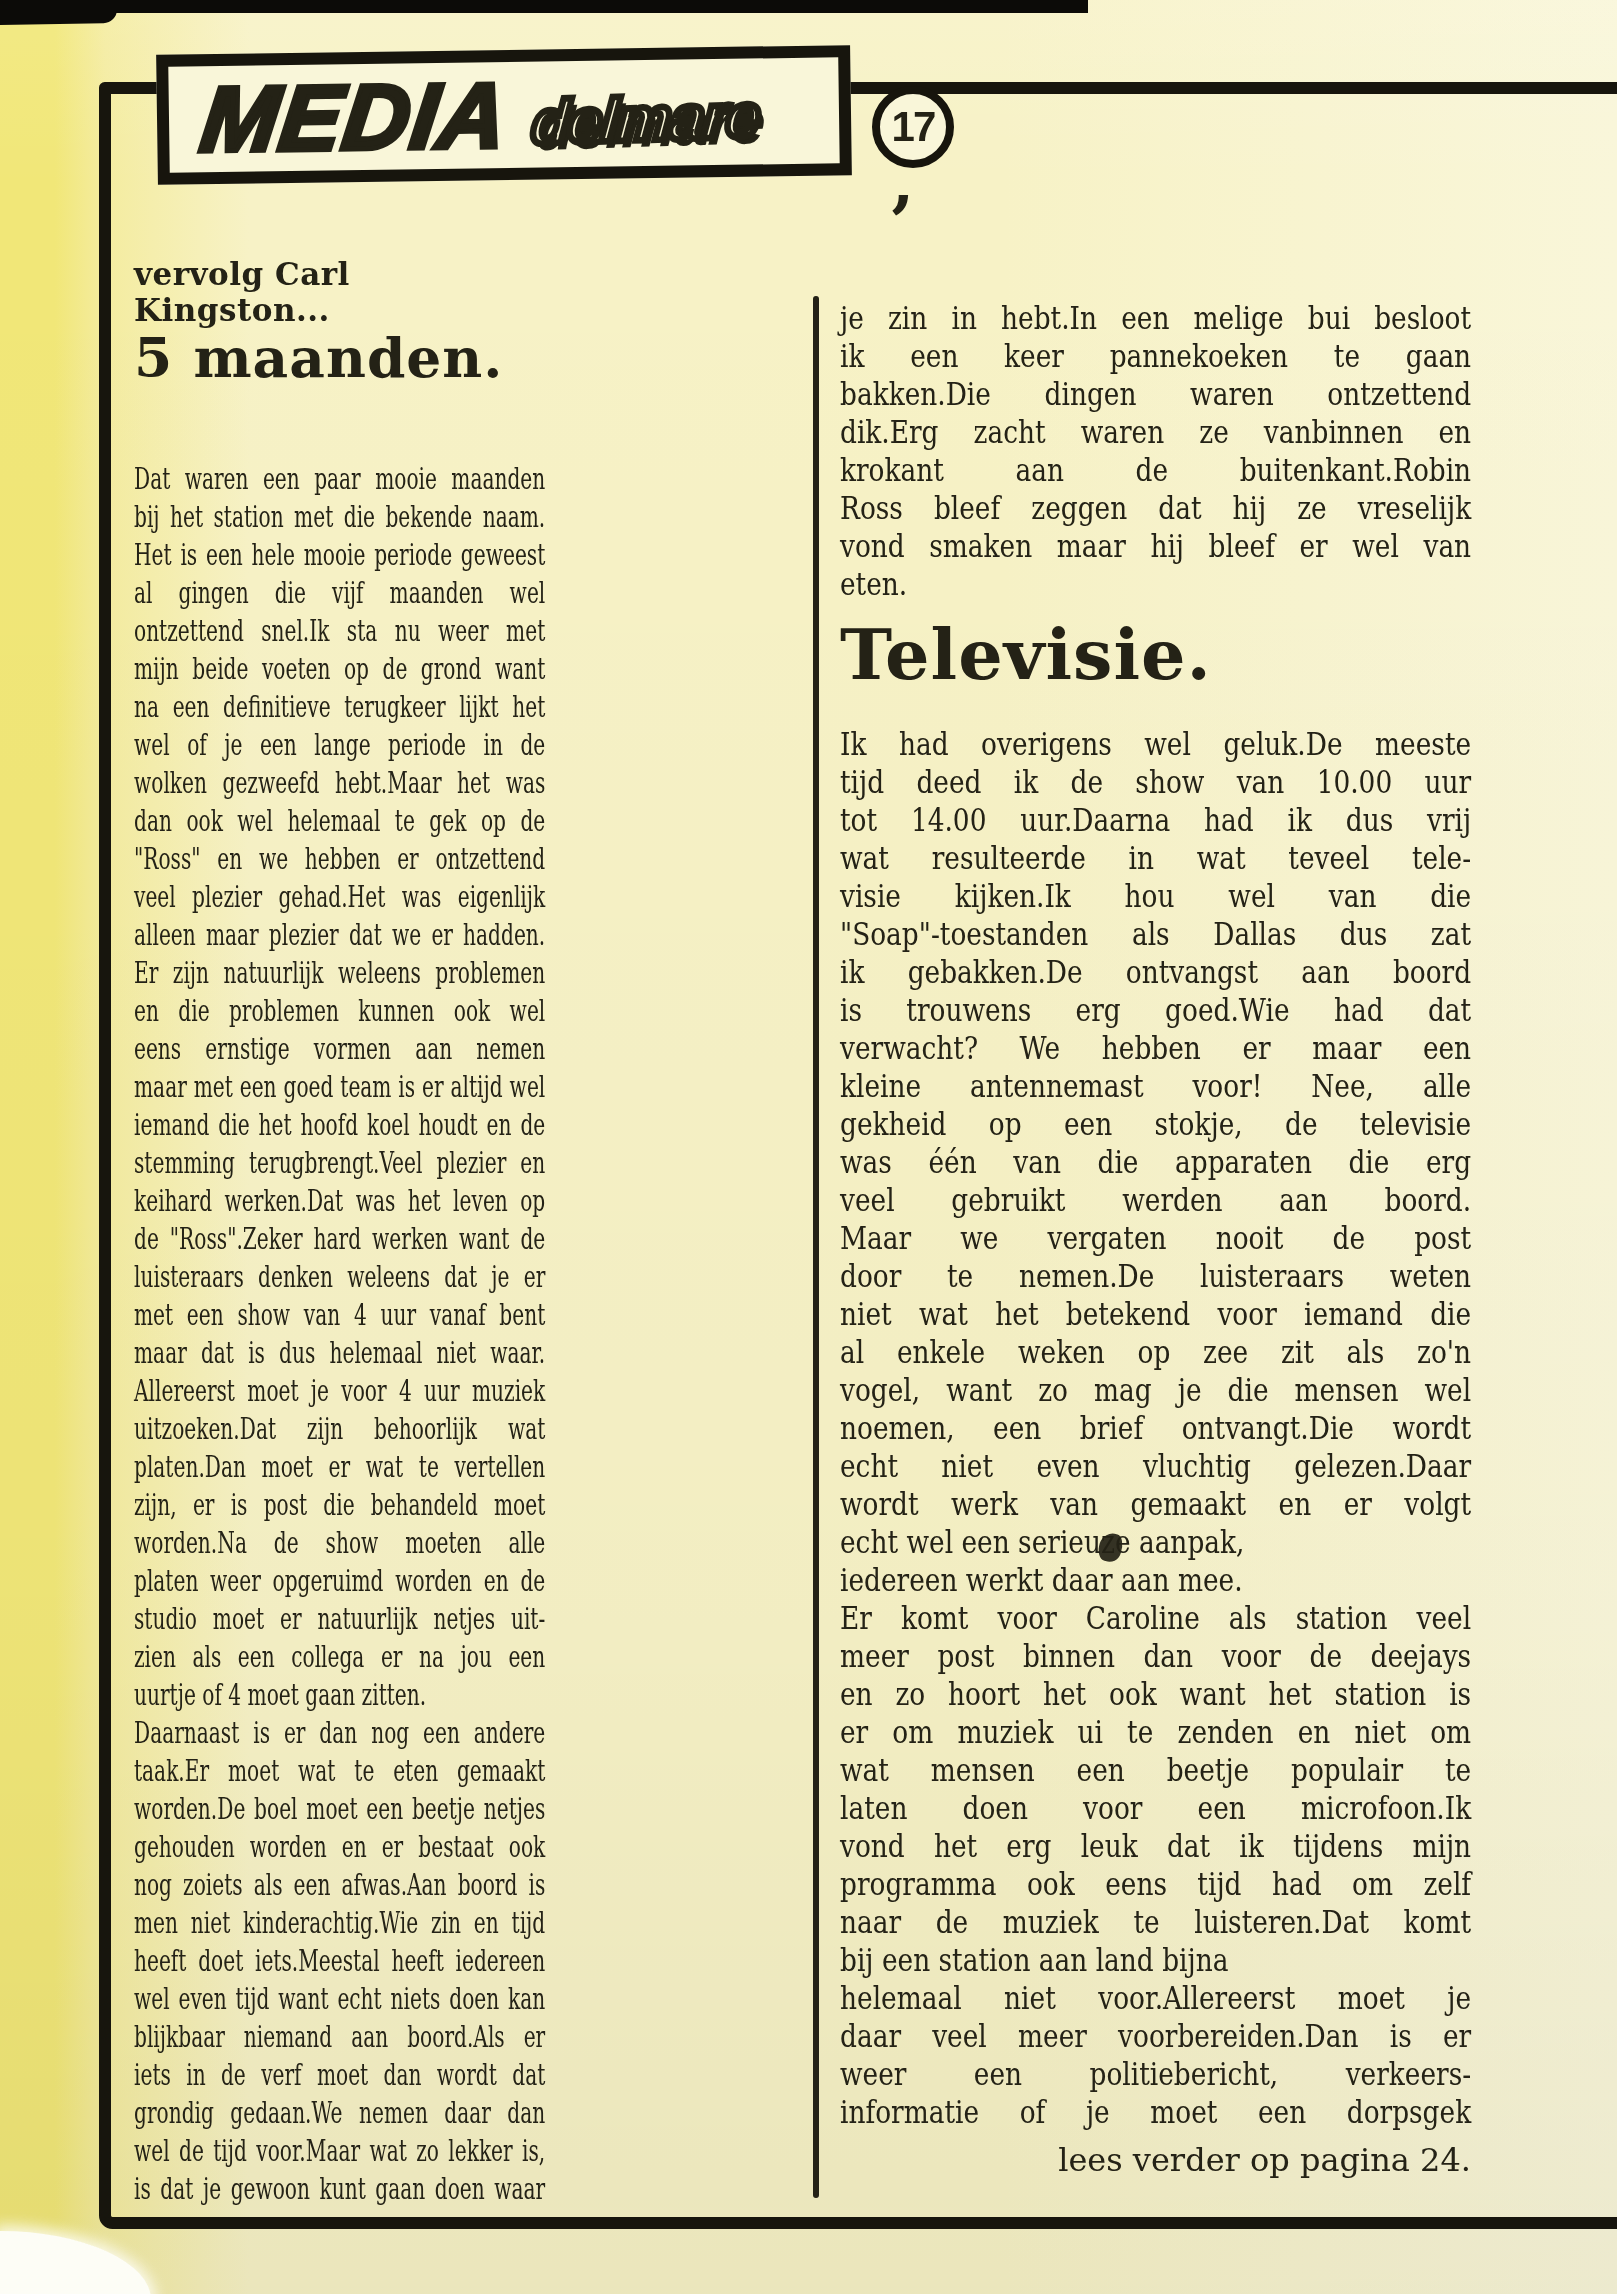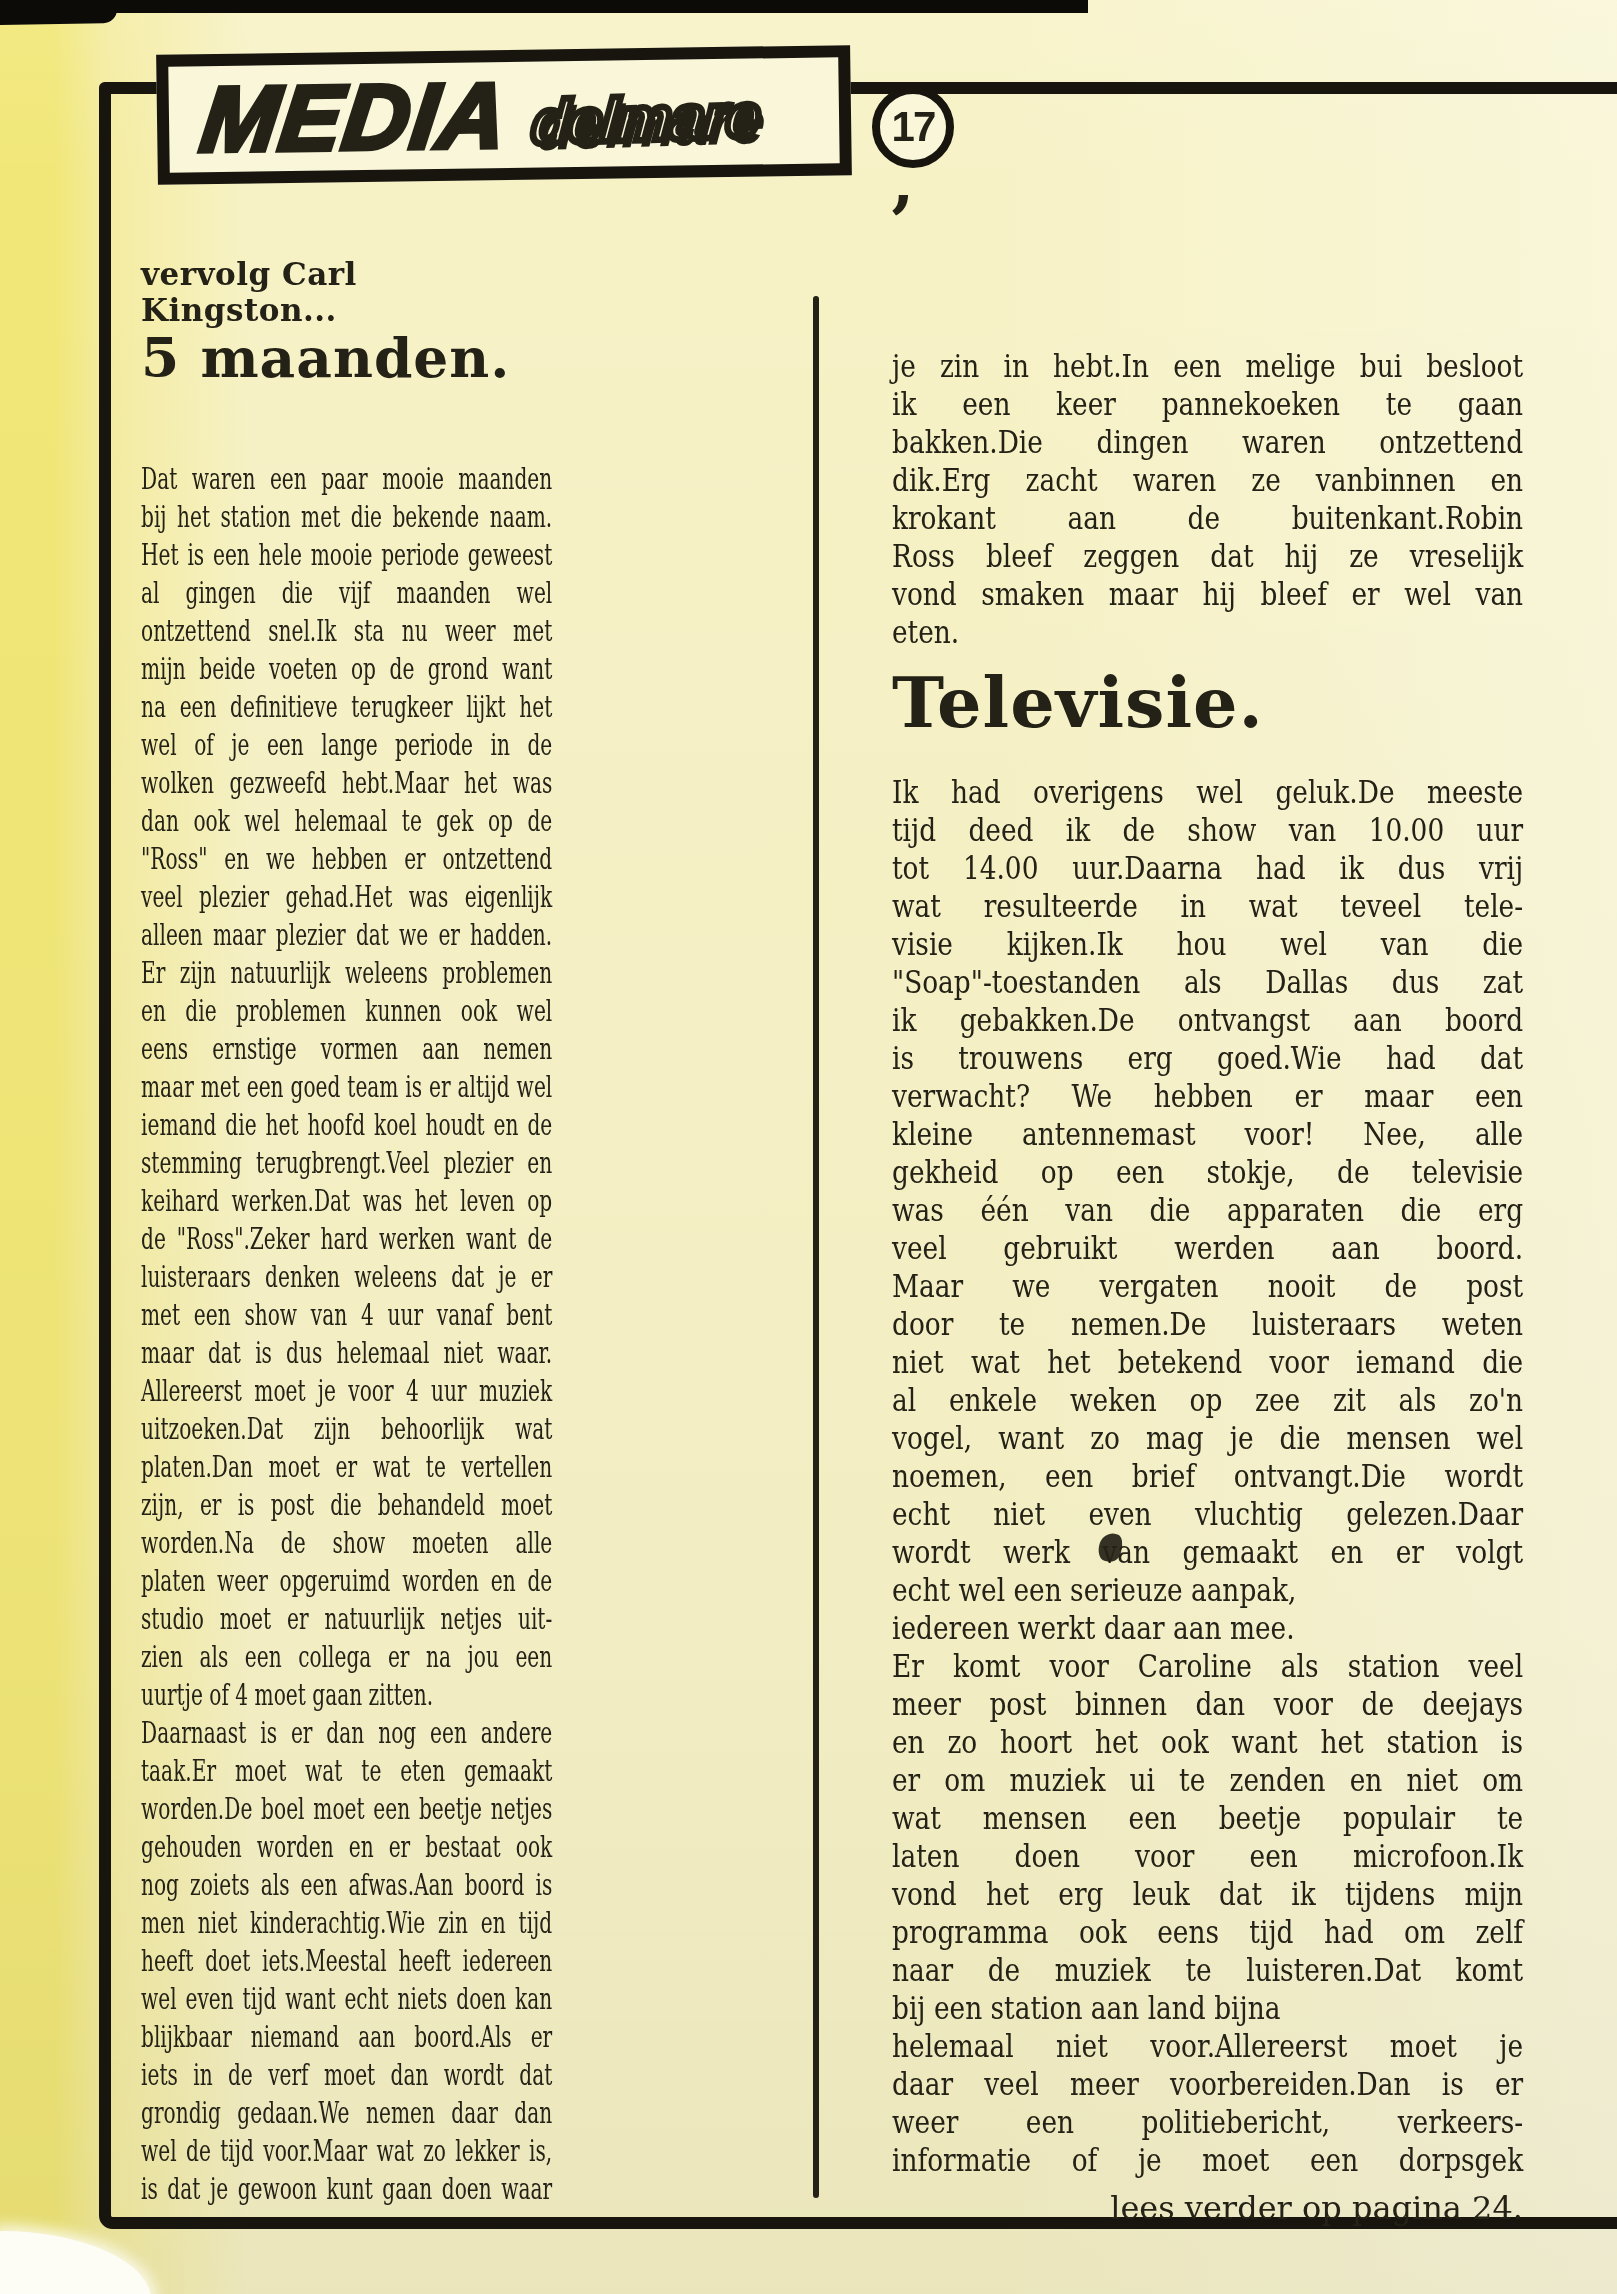--- a/index.html
+++ b/index.html
@@ -73,22 +73,22 @@
   }
   .page-circle span{
     font-family:Liberation Sans, sans-serif;font-weight:bold;
     font-size:42px;color:var(--ink);letter-spacing:-1.9px;
   }
 
   
   .divider{position:absolute;left:813px;top:296px;width:5.7px;height:1902px;background:var(--ink);border-radius:2.9px;}
 
   
-  .col-left{position:absolute;left:141px;top:256px;width:411px;}
-  .col-right{position:absolute;left:892px;top:299px;width:631px;margin-top:48px;}
+  .col-left{position:absolute;left:134px;top:256px;width:411px;}
+  .col-right{position:absolute;left:840px;top:299px;width:631px;}
 
   .continuation{font-size:31px;font-weight:bold;line-height:36px;letter-spacing:0.5px;}
   .heading-left{font-size:55px;font-weight:bold;line-height:59px;letter-spacing:1px;}
   .heading-right{font-size:70px;font-weight:bold;line-height:57px;margin-top:23px;letter-spacing:1px;}
 
   .body-text{transform-origin:0 0;}
   .body-left{width:612px;transform:scaleX(0.672);margin-top:73px;font-size:30px;line-height:38px;}
   .body-right1{width:765px;transform:scaleX(0.825);font-size:32px;line-height:38px;}
   .body-right2{width:765px;transform:scaleX(0.825);margin-top:42px;font-size:32px;line-height:38px;}
 

